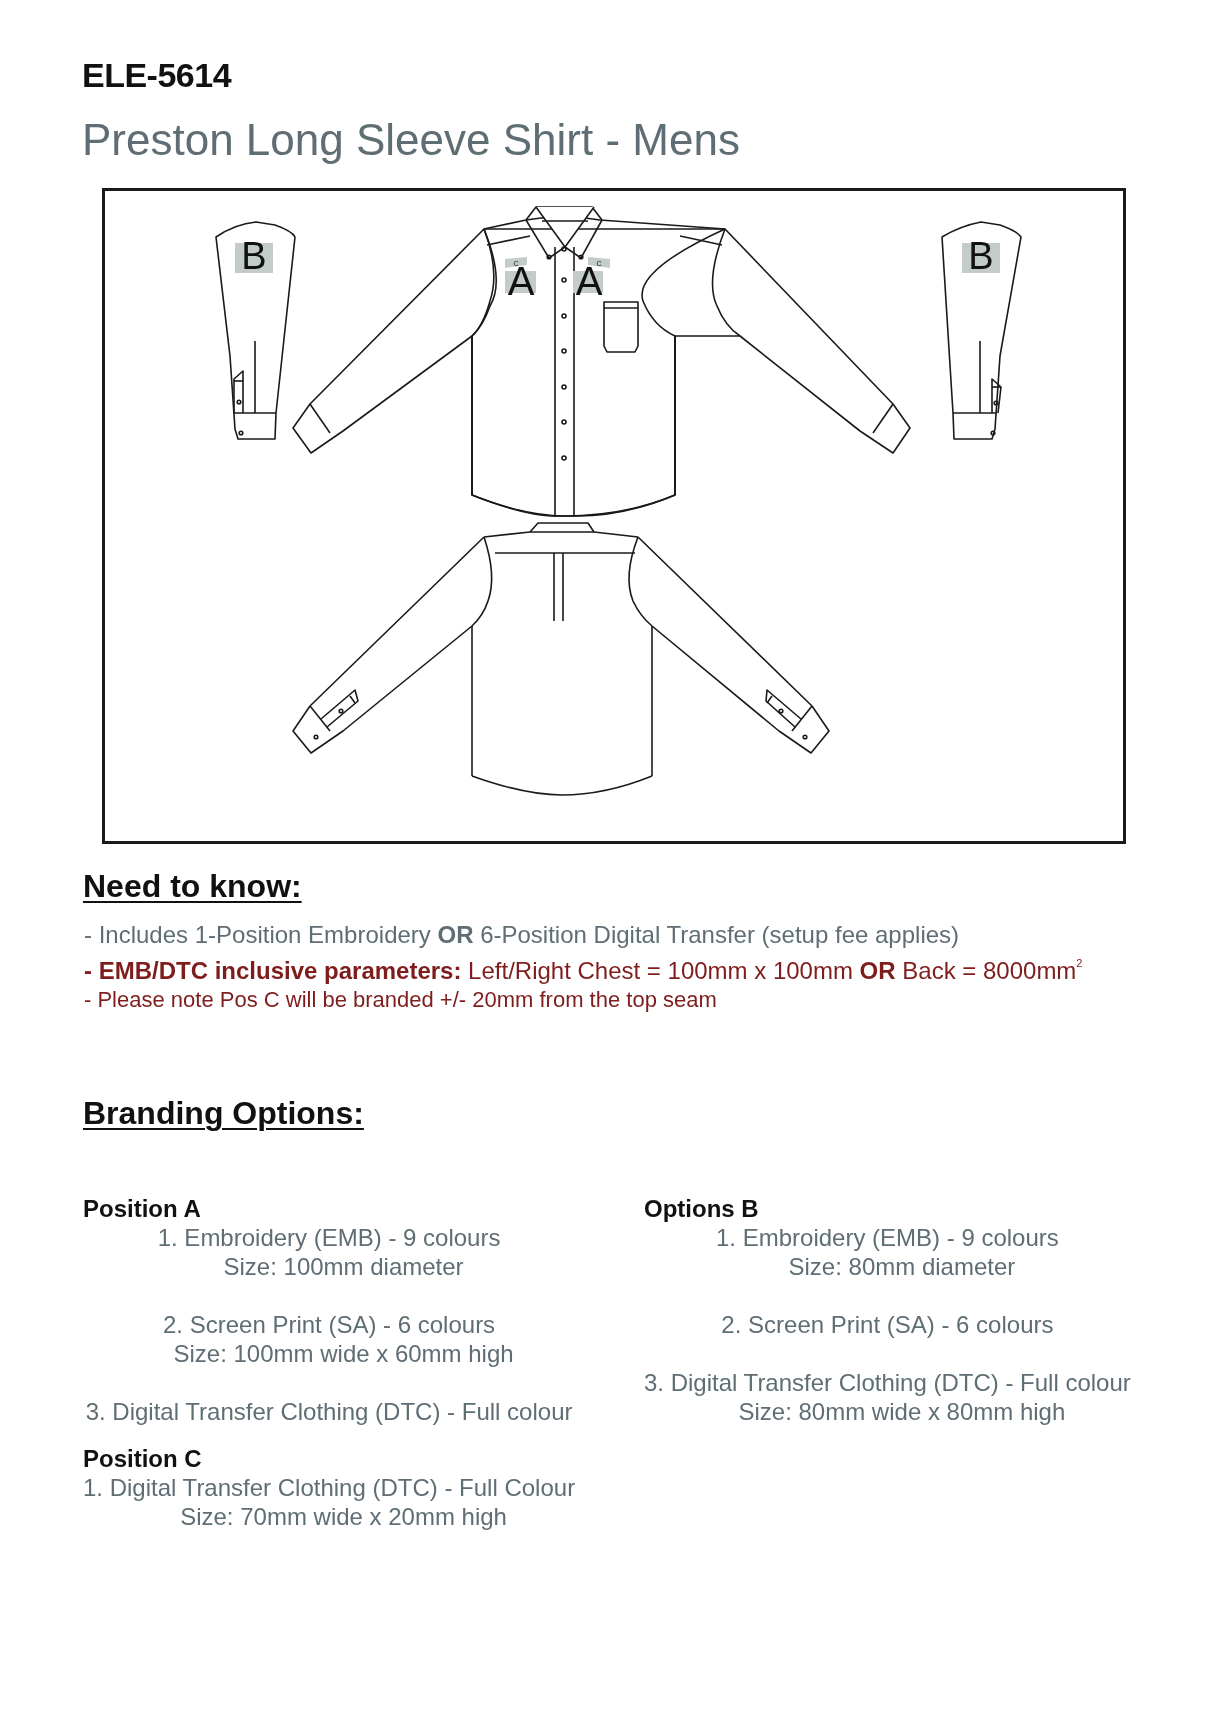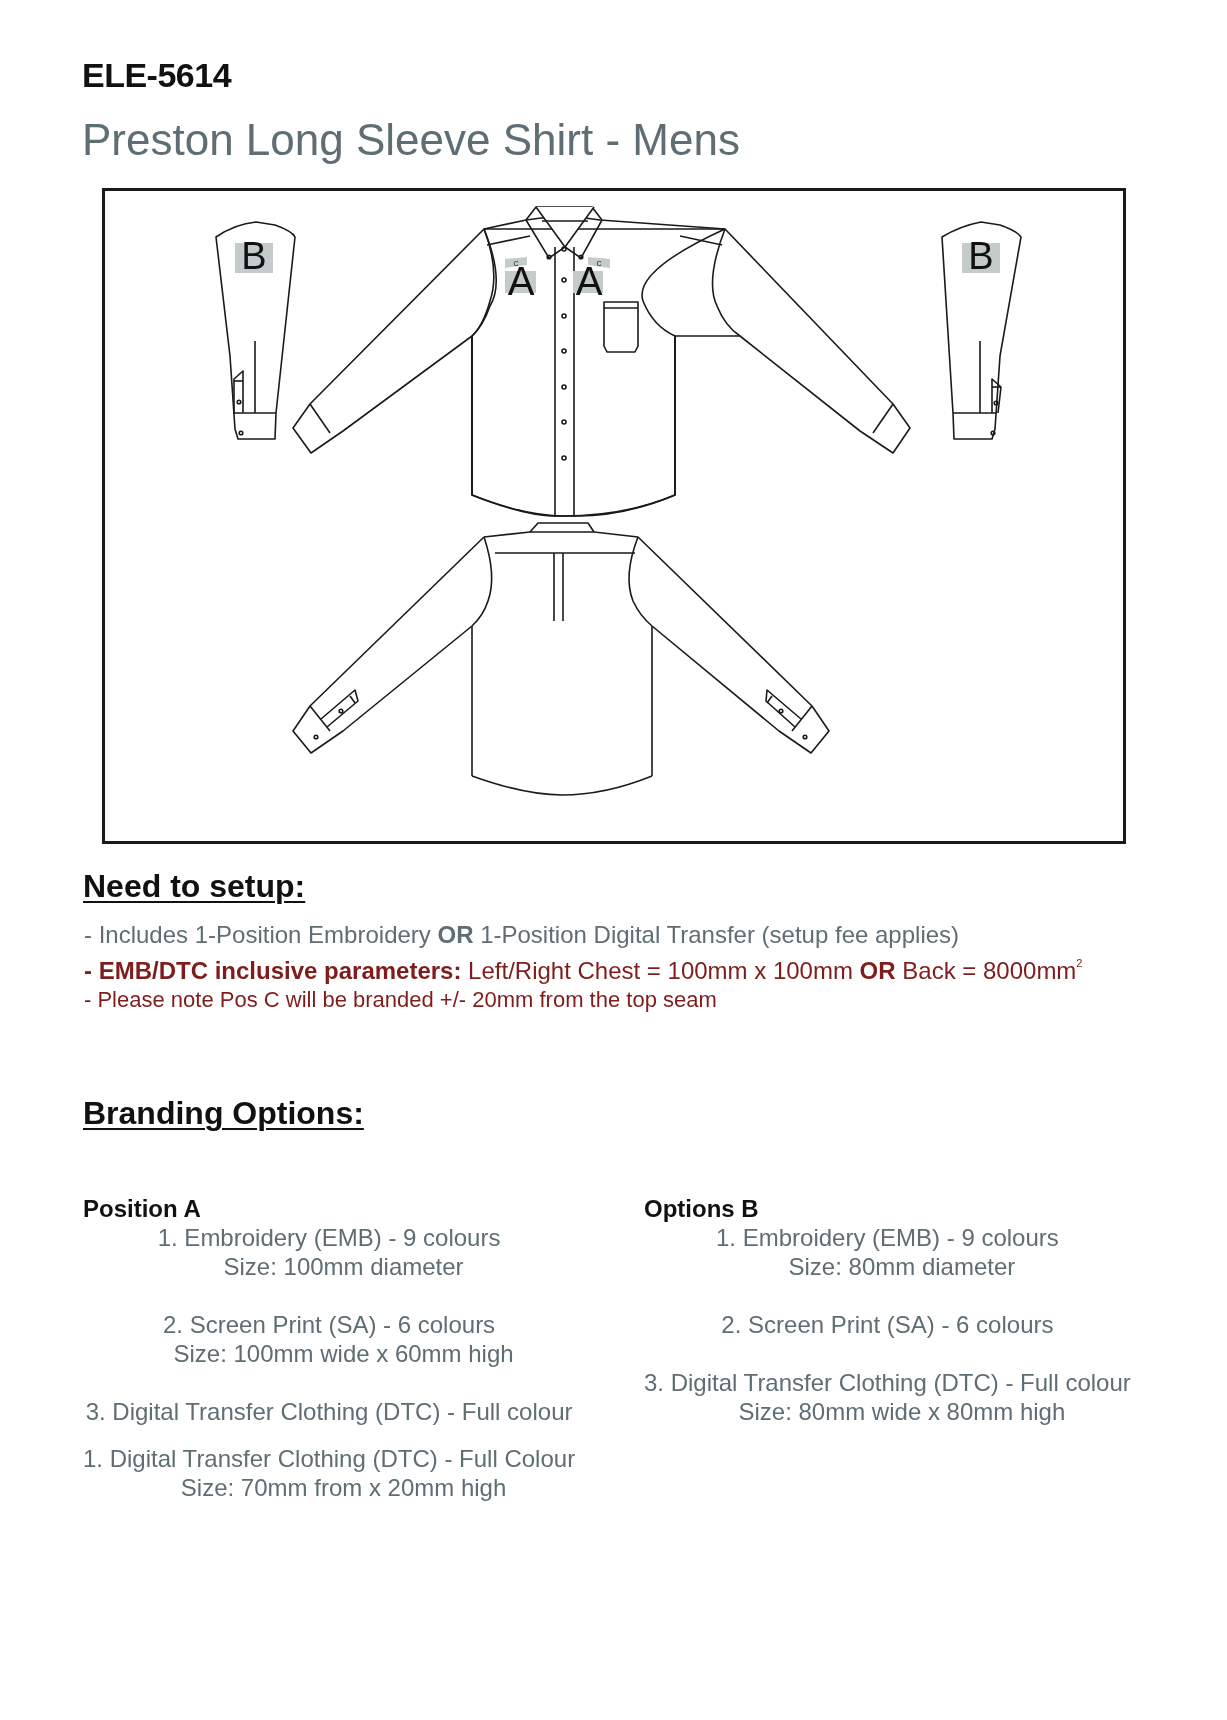--- a/index.html
+++ b/index.html
@@ -138,24 +138,24 @@
       <path d="M533,346 L707,515 L724,540 L706,562 L674,540 L547,435"></path>
       <line x1="707" y1="515" x2="687" y2="540"></line>
       <path d="M696,528 L662,499 L661,510 L690,536"></path>
       <line x1="667" y1="505" x2="662" y2="512"></line>
       <circle cx="676" cy="520" r="1.8"></circle>
       <circle cx="700" cy="546" r="1.8"></circle>
     </g>
   </svg>
 </div>
 
-<div class="h2" style="top:870px;">Need to setup:</div>
+<div class="h2" style="top:870px;">Need to know:</div>
 <div class="ntk">
   <div class="line grey">
-    <span>- Includes 1-Position Embroidery </span><span class="b">OR</span><span> 1-Position Digital Transfer (setup fee applies)</span>
+    <span>- Includes 1-Position Embroidery </span><span class="b">OR</span><span> 6-Position Digital Transfer (setup fee applies)</span>
   </div>
   <div class="line red">
     <span class="b">- EMB/DTC inclusive parameters:</span><span> Left/Right Chest = 100mm x 100mm </span><span class="b">OR</span><span> Back = 8000mm</span><sup>2</sup>
   </div>
   <div class="line red small">- Please note Pos C will be branded +/- 20mm from the top seam</div>
 </div>
 
 <div class="h2" style="top:1097px;">Branding Options:</div>
 
 <div class="pos" style="left:83px; top:1158px;">
@@ -164,23 +164,24 @@
     <div>1. Embroidery (EMB) - 9 colours</div>
     <div class="size">Size: 100mm diameter</div>
   </div>
   <div class="item">
     <div>2. Screen Print (SA) - 6 colours</div>
     <div class="size">Size: 100mm wide x 60mm high</div>
   </div>
   <div class="item" style="margin-bottom:18px;">
     <div>3. Digital Transfer Clothing (DTC) - Full colour</div>
   </div>
+  <div class="ph">Position C</div>
   <div class="item">
     <div>1. Digital Transfer Clothing (DTC) - Full Colour</div>
-    <div class="size">Size: 70mm from x 20mm high</div>
+    <div class="size">Size: 70mm wide x 20mm high</div>
   </div>
 </div>
 
 <div class="pos" style="left:644px; top:1158px;">
   <div class="ph">Options B</div>
   <div class="item">
     <div>1. Embroidery (EMB) - 9 colours</div>
     <div class="size">Size: 80mm diameter</div>
   </div>
   <div class="item">

